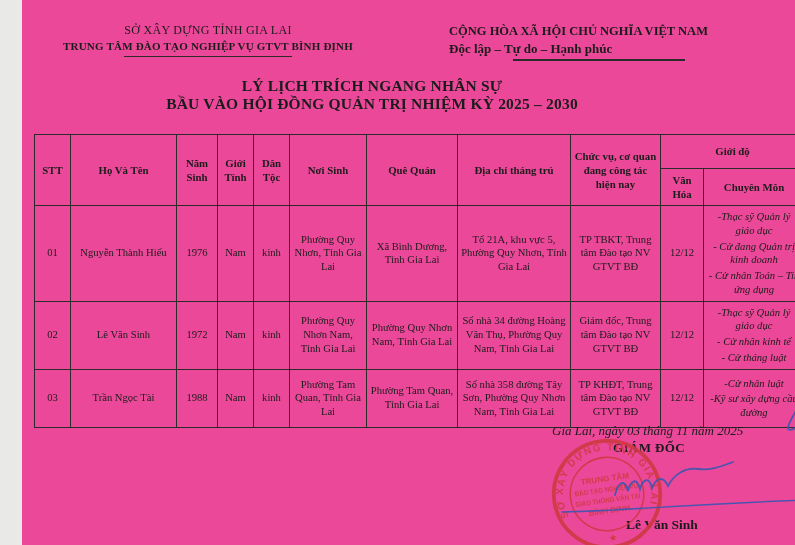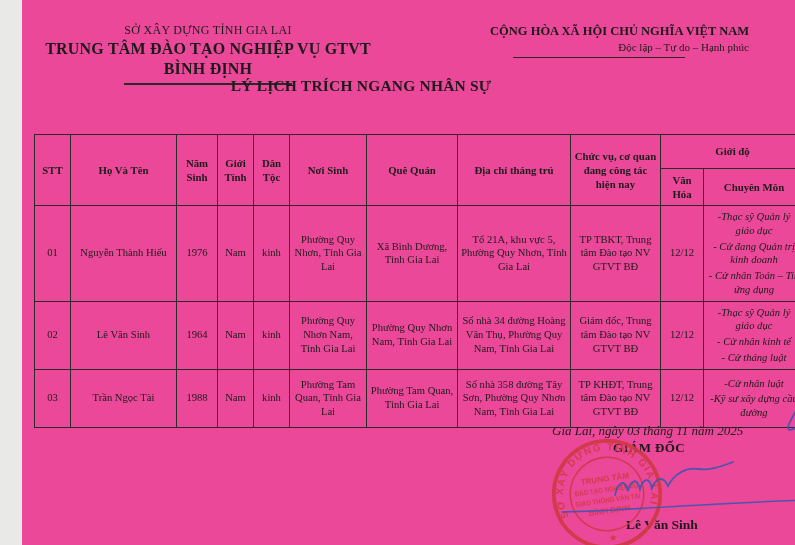--- a/index.html
+++ b/index.html
@@ -12,27 +12,27 @@
   }
   .page{
     position:relative;width:795px;height:545px;
     background:#ec4899;
     overflow:hidden;
     margin-left:22px;
   }
   
   .org-left{position:absolute;left:20px;top:23px;width:332px;text-align:center;line-height:1.3;}
   .org-left .l1{font-size:12px;letter-spacing:.3px;}
-  .org-left .l2{font-size:16px;font-weight:bold;letter-spacing:.2px;}
+  .org-left .l2{font-size:11px;font-weight:bold;letter-spacing:.2px;}
   .org-left .rule{width:168px;height:1.6px;background:#2a2a2a;margin:3px auto 0;}
-  .org-right{position:absolute;left:427px;top:23px;width:300px;text-align:right;line-height:1.35;}
+  .org-right{position:absolute;left:427px;top:23px;width:300px;text-align:left;line-height:1.35;}
   .org-right .l1{font-size:12.5px;font-weight:bold;}
-  .org-right .l2{font-size:11px;font-weight:normal;}
+  .org-right .l2{font-size:13px;font-weight:bold;}
   .org-right .rule{width:172px;height:1.6px;background:#2a2a2a;margin:2px auto 0;}
-  .doc-title{position:absolute;left:0;top:77px;width:678px;text-align:center;font-weight:bold;font-size:15.5px;line-height:17.5px;letter-spacing:.2px;}
+  .doc-title{position:absolute;left:0;top:77px;width:678px;text-align:center;font-weight:bold;font-size:15.5px;line-height:17.5px;letter-spacing:.2px;padding-left:11px;}
   
   table.roster{
     position:absolute;left:12px;top:134px;width:770px;
     border-collapse:collapse;table-layout:fixed;
     font-size:10.6px;
   }
   table.roster th, table.roster td{
     border:1.5px solid #2b2b2b;
     padding:2px 3px;
     vertical-align:middle;
@@ -62,20 +62,21 @@
   </div>
 
   <div class="org-right">
     <div class="l1">CỘNG HÒA XÃ HỘI CHỦ NGHĨA VIỆT NAM</div>
     <div class="l2">Độc lập – Tự do – Hạnh phúc</div>
     <div class="rule"></div>
   </div>
 
   <div class="doc-title">
     <div>LÝ LỊCH TRÍCH NGANG NHÂN SỰ</div>
+    <div>BẦU VÀO HỘI ĐỒNG QUẢN TRỊ NHIỆM KỲ 2025 – 2030</div>
   </div>
 
   <table class="roster">
     <colgroup>
       <col style="width:36px">
         <col style="width:106px">
         <col style="width:41px">
       <col style="width:36px">
         <col style="width:36px">
         <col style="width:77px">
@@ -117,21 +118,21 @@
       <td class="spec">
         <div class="item">-Thạc sỹ Quản lý giáo dục</div>
         <div class="item">- Cử đang Quản trị kinh doanh</div>
         <div class="item">- Cử nhân Toán – Tin ứng dụng</div>
       </td>
     </tr>
 
     <tr style="height:60px">
       <td>02</td>
       <td>Lê Văn Sinh</td>
-      <td>1964</td>
+      <td>1972</td>
       <td>Nam</td>
       <td>kinh</td>
       <td>Phường Quy Nhơn Nam, Tỉnh Gia Lai</td>
       <td>Phường Quy Nhơn Nam, Tỉnh Gia Lai</td>
       <td>Số nhà 34 đường Hoàng Văn Thụ, Phường Quy Nam, Tỉnh Gia Lai</td>
       <td>Giám đốc, Trung tâm Đào tạo NV GTVT BĐ</td>
       <td>12/12</td>
       <td class="spec">
         <div class="item">-Thạc sỹ Quản lý giáo dục</div>
         <div class="item">- Cử nhân kinh tế</div>

